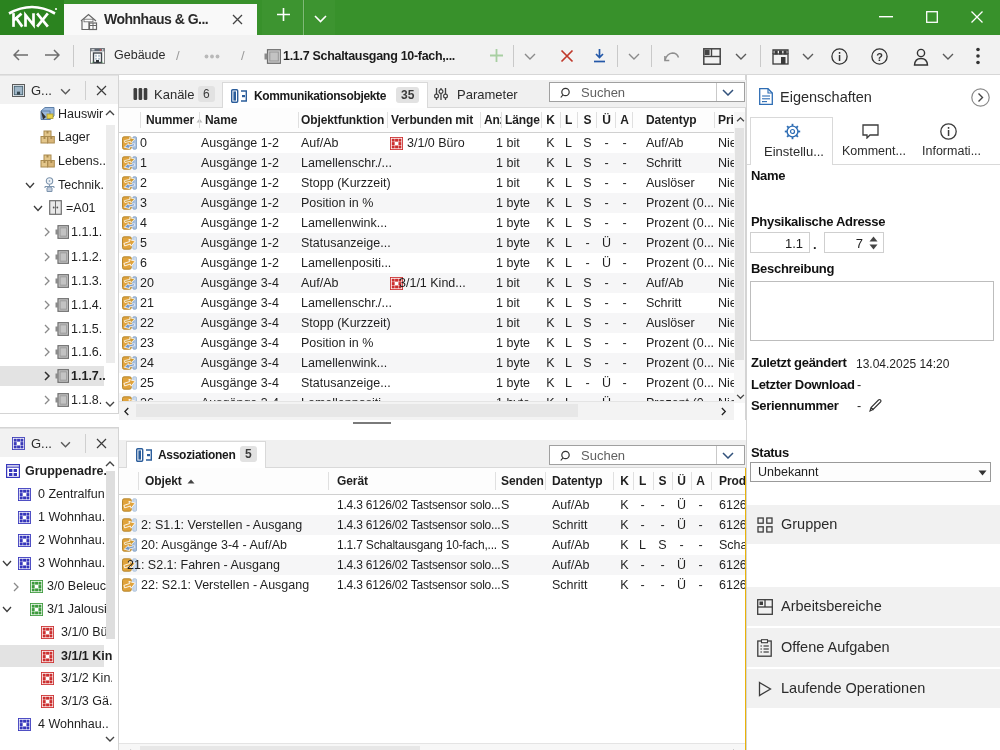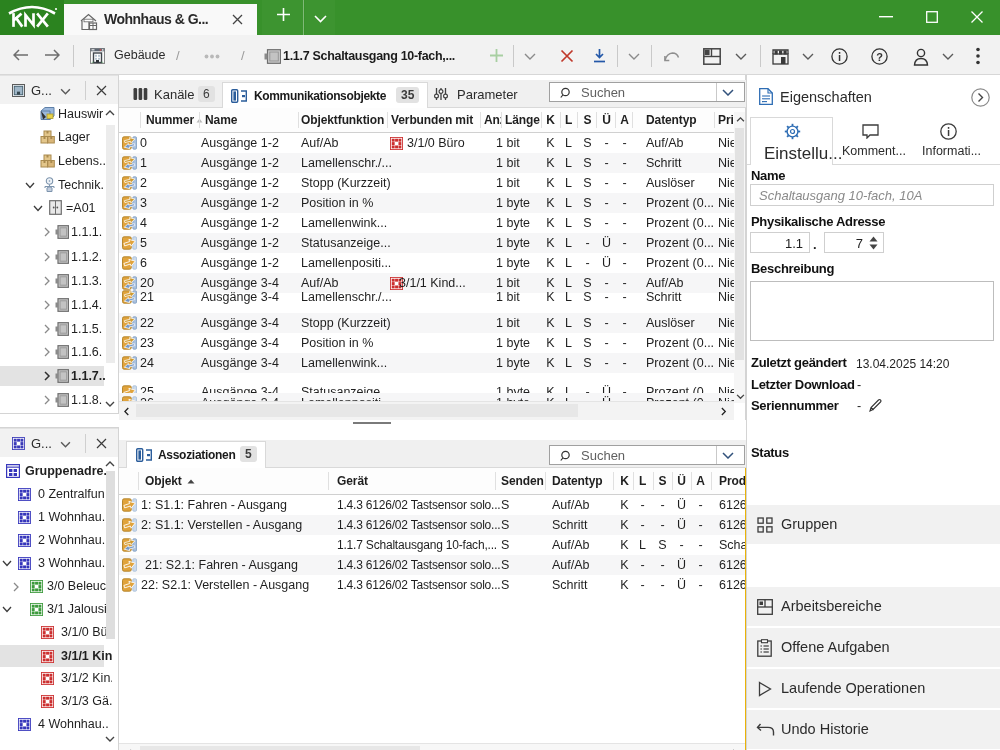--- a/index.html
+++ b/index.html
@@ -720,21 +720,21 @@
           <span class="cell" style="left:280px;width:72px">3/1/1 Kind...</span>
           <span class="cell" style="left:377px">1 bit</span>
           <span class="cell" style="left:426px;width:11px;text-align:center">K</span>
           <span class="cell" style="left:444px;width:11px;text-align:center">L</span>
           <span class="cell" style="left:463px;width:11px;text-align:center">S</span>
           <span class="cell" style="left:482px;width:11px;text-align:center">-</span>
           <span class="cell" style="left:500px;width:11px;text-align:center">-</span>
           <span class="cell" style="left:527px;width:68px">Auf/Ab</span>
           <span class="cell" style="left:599px;width:16px">Niedr</span>
         </div>
-    <div class="row" style="top:212px">
+    <div class="row" style="top:218px">
           <svg class="abs" style="left:3px;top:3px" width="15" height="14">
             <use href="#i-co1"></use>
           </svg>
           <span class="cell" style="left:21px">21</span>
           <span class="cell" style="left:82px;width:95px">Ausgänge 3-4</span>
           <span class="cell" style="left:182px;width:104px">Lamellenschr./...</span>
           <span class="cell" style="left:377px">1 bit</span>
           <span class="cell" style="left:426px;width:11px;text-align:center">K</span>
           <span class="cell" style="left:444px;width:11px;text-align:center">L</span>
           <span class="cell" style="left:463px;width:11px;text-align:center">S</span>
@@ -784,21 +784,21 @@
           <span class="cell" style="left:182px;width:104px">Lamellenwink...</span>
           <span class="cell" style="left:377px">1 byte</span>
           <span class="cell" style="left:426px;width:11px;text-align:center">K</span>
           <span class="cell" style="left:444px;width:11px;text-align:center">L</span>
           <span class="cell" style="left:463px;width:11px;text-align:center">S</span>
           <span class="cell" style="left:482px;width:11px;text-align:center">-</span>
           <span class="cell" style="left:500px;width:11px;text-align:center">-</span>
           <span class="cell" style="left:527px;width:68px">Prozent (0...</span>
           <span class="cell" style="left:599px;width:16px">Niedr</span>
         </div>
-    <div class="row" style="top:307px">
+    <div class="row" style="top:298px">
           <svg class="abs" style="left:3px;top:3px" width="15" height="14">
             <use href="#i-co2"></use>
           </svg>
           <span class="cell" style="left:21px">25</span>
           <span class="cell" style="left:82px;width:95px">Ausgänge 3-4</span>
           <span class="cell" style="left:182px;width:104px">Statusanzeige...</span>
           <span class="cell" style="left:377px">1 byte</span>
           <span class="cell" style="left:426px;width:11px;text-align:center">K</span>
           <span class="cell" style="left:444px;width:11px;text-align:center">L</span>
           <span class="cell" style="left:463px;width:11px;text-align:center">-</span>
@@ -886,21 +886,20 @@
     <div class="vline" style="left:572px"></div>
     <span class="hcell" style="left:576px;width:11px;text-align:center;line-height:27px">A</span>
     <div class="vline" style="left:592px"></div>
     <span class="hcell" style="left:600px;line-height:27px;width:26px;overflow:hidden;white-space:nowrap">Produkt</span>
   </div>
   <div style="position:absolute;left:0;top:0;width:626px;height:303px;overflow:hidden;font-size:12.5px">
     <div class="row" style="top:55px">
         <svg class="abs" style="left:3px;top:3px" width="15" height="14">
           <use href="#i-co2"></use>
         </svg>
-        <span class="cell" style="left:22px;width:185px">1: S1.1: Fahren - Ausgang</span>
         <span class="cell" style="left:218px;width:163px;font-size:12px;letter-spacing:-0.2px">1.4.3 6126/02 Tastsensor solo...</span>
         <span class="cell" style="left:382px">S</span>
         <span class="cell" style="left:433px;width:58px">Auf/Ab</span>
         <span class="cell" style="left:500px;width:11px;text-align:center">K</span>
         <span class="cell" style="left:518px;width:11px;text-align:center">-</span>
         <span class="cell" style="left:538px;width:11px;text-align:center">-</span>
         <span class="cell" style="left:557px;width:11px;text-align:center">Ü</span>
         <span class="cell" style="left:576px;width:11px;text-align:center">-</span>
         <span class="cell" style="left:600px;width:26px">6126/</span>
       </div>
@@ -916,35 +915,36 @@
         <span class="cell" style="left:518px;width:11px;text-align:center">-</span>
         <span class="cell" style="left:538px;width:11px;text-align:center">-</span>
         <span class="cell" style="left:557px;width:11px;text-align:center">Ü</span>
         <span class="cell" style="left:576px;width:11px;text-align:center">-</span>
         <span class="cell" style="left:600px;width:26px">6126/</span>
       </div>
     <div class="row" style="top:95px">
         <svg class="abs" style="left:3px;top:3px" width="15" height="14">
           <use href="#i-co1"></use>
         </svg>
+        <span class="cell" style="left:22px;width:185px">20: Ausgänge 3-4 - Auf/Ab</span>
         <span class="cell" style="left:218px;width:163px;font-size:12px;letter-spacing:-0.2px">1.1.7 Schaltausgang 10-fach,...</span>
         <span class="cell" style="left:382px">S</span>
         <span class="cell" style="left:433px;width:58px">Auf/Ab</span>
         <span class="cell" style="left:500px;width:11px;text-align:center">K</span>
         <span class="cell" style="left:518px;width:11px;text-align:center">L</span>
         <span class="cell" style="left:538px;width:11px;text-align:center">S</span>
         <span class="cell" style="left:557px;width:11px;text-align:center">-</span>
         <span class="cell" style="left:576px;width:11px;text-align:center">-</span>
         <span class="cell" style="left:600px;width:26px">Schal</span>
       </div>
     <div class="row alt" style="top:115px">
         <svg class="abs" style="left:3px;top:3px" width="15" height="14">
           <use href="#i-co2"></use>
         </svg>
-        <span class="cell" style="left:26px;width:185px">21: S2.1: Fahren - Ausgang</span>
+        <span class="cell" style="left:8px;width:185px">21: S2.1: Fahren - Ausgang</span>
         <span class="cell" style="left:218px;width:163px;font-size:12px;letter-spacing:-0.2px">1.4.3 6126/02 Tastsensor solo...</span>
         <span class="cell" style="left:382px">S</span>
         <span class="cell" style="left:433px;width:58px">Auf/Ab</span>
         <span class="cell" style="left:500px;width:11px;text-align:center">K</span>
         <span class="cell" style="left:518px;width:11px;text-align:center">-</span>
         <span class="cell" style="left:538px;width:11px;text-align:center">-</span>
         <span class="cell" style="left:557px;width:11px;text-align:center">Ü</span>
         <span class="cell" style="left:576px;width:11px;text-align:center">-</span>
         <span class="cell" style="left:600px;width:26px">6126/</span>
       </div>
@@ -1000,36 +1000,33 @@
           <line x1="8.5" y1="14" x2="8.5" y2="16.2"></line>
         <line x1="0.8" y1="8.5" x2="3" y2="8.5"></line>
           <line x1="14" y1="8.5" x2="16.2" y2="8.5"></line>
         <line x1="3.1" y1="3.1" x2="4.6" y2="4.6"></line>
           <line x1="12.4" y1="12.4" x2="13.9" y2="13.9"></line>
         <line x1="3.1" y1="13.9" x2="4.6" y2="12.4"></line>
           <line x1="12.4" y1="4.6" x2="13.9" y2="3.1"></line>
       </g>
     </g>
   </svg>
-  <span class="abs" style="left:17px;top:69px;font-size:17px;color:#2b2b2b">Einstellu...</span>
+  <span class="abs" style="left:17px;top:69px;font-size:13px;color:#2b2b2b">Einstellu...</span>
   <svg class="abs" style="left:115px;top:49px" width="17" height="15" viewBox="0 0 17 15">
     <path d="M1 1 L16 1 L16 11 L8 11 L5 14 L5 11 L1 11 Z" fill="none" stroke="#3c3c3c" stroke-width="1.3"></path>
   </svg>
   <span class="abs" style="left:95px;top:69px;font-size:12.5px;color:#2b2b2b">Komment...</span>
   <svg class="abs" style="left:193px;top:48px" width="17" height="17" viewBox="0 0 17 17">
     <circle cx="8.5" cy="8.5" r="7.7" fill="none" stroke="#3c3c3c" stroke-width="1.3"></circle>
     <rect x="7.8" y="7" width="1.5" height="6" fill="#3c3c3c"></rect>
     <rect x="7.8" y="4" width="1.5" height="1.8" fill="#3c3c3c"></rect>
   </svg>
   <span class="abs" style="left:175px;top:69px;font-size:12.5px;color:#2b2b2b">Informati...</span>
 
   <span class="rlabel" style="top:93px">Name</span>
-  <div class="rinput" style="left:3px;top:109px;width:244px;height:22px">
-    <span class="abs" style="left:8px;top:3px;font-style:italic;color:#8a8a8a;font-size:13px">Schaltausgang 10-fach, 10A</span>
-  </div>
   <span class="rlabel" style="top:139px">Physikalische Adresse</span>
   <div class="rinput" style="left:3px;top:157px;width:60px;height:21px">
     <span class="abs" style="right:6px;top:3px;font-size:13px">1.1</span>
   </div>
   <span class="abs" style="left:66px;top:162px;font-weight:700">.</span>
   <div class="rinput" style="left:77px;top:157px;width:60px;height:21px">
     <span class="abs" style="right:20px;top:3px;font-size:13px">7</span>
     <svg class="abs" style="left:44px;top:3px" width="9" height="6" viewBox="0 0 9 6">
         <path d="M0.5 5.5 L4.5 0.5 L8.5 5.5 Z" fill="#444"></path>
       </svg>
@@ -1042,20 +1039,26 @@
   <span class="rlabel" style="top:280px">Zuletzt geändert</span>
   <span class="abs" style="left:109px;top:282px;font-size:12px">13.04.2025 14:20</span>
   <span class="rlabel" style="top:302px">Letzter Download</span>
   <span class="abs" style="left:110px;top:303px;font-size:12.5px">-</span>
   <span class="rlabel" style="top:323px">Seriennummer</span>
   <span class="abs" style="left:110px;top:324px;font-size:12.5px">-</span>
   <svg class="abs" style="left:121px;top:323px" width="15" height="15" viewBox="0 0 15 15">
     <path d="M2 13 L3 9.5 L10.5 2 Q11.5 1 12.5 2 Q13.5 3 12.5 4 L5 11.5 Z M3 9.5 L5.5 12" fill="none" stroke="#333" stroke-width="1.1"></path>
   </svg>
   <span class="rlabel" style="top:370px">Status</span>
+  <div class="rinput" style="left:3px;top:387px;width:241px;height:20px;border-color:#9a9a9a;background:#fdfdfd">
+    <span class="abs" style="left:7px;top:2px;font-size:12.5px;color:#222">Unbekannt</span>
+    <svg class="abs" style="left:227px;top:7px" width="9" height="6" viewBox="0 0 9 6">
+        <path d="M0.5 0.5 L4.5 5.5 L8.5 0.5 Z" fill="#333"></path>
+      </svg>
+  </div>
 
   <div class="accrow" style="top:430px">
     <svg class="abs" style="left:10px;top:12px" width="16" height="16" viewBox="0 0 16 16">
       <g fill="none" stroke="#3c3c3c" stroke-width="1.3">
         <rect x="1" y="1" width="5.2" height="5.2"></rect>
           <rect x="9.8" y="1" width="5.2" height="5.2"></rect>
         <rect x="1" y="9.8" width="5.2" height="5.2"></rect>
           <rect x="9.8" y="9.8" width="5.2" height="5.2"></rect>
       </g>
     </svg>
@@ -1082,20 +1085,13 @@
         <line x1="6.5" y1="13" x2="11.8" y2="13" stroke="#3c3c3c" stroke-width="1.2"></line>
     </svg>
     <span>Offene Aufgaben</span>
   </div>
   <div class="accrow" style="top:594px">
     <svg class="abs" style="left:11px;top:12px" width="14" height="16" viewBox="0 0 14 16">
       <path d="M1.5 1.5 L12.5 8 L1.5 14.5 Z" fill="none" stroke="#3c3c3c" stroke-width="1.3"></path>
     </svg>
     <span>Laufende Operationen</span>
   </div>
-  <div class="accrow" style="top:635px">
-    <svg class="abs" style="left:9px;top:13px" width="19" height="13" viewBox="0 0 19 13">
-      <path d="M4.5 1 L1.5 4.5 L5 7.5" fill="none" stroke="#3c3c3c" stroke-width="1.4"></path>
-      <path d="M1.8 4.4 L12 4.4 Q17.5 4.4 17.5 9 L17.5 12.5" fill="none" stroke="#3c3c3c" stroke-width="1.4"></path>
-    </svg>
-    <span>Undo Historie</span>
-  </div>
 </div>
 
 </body></html>

